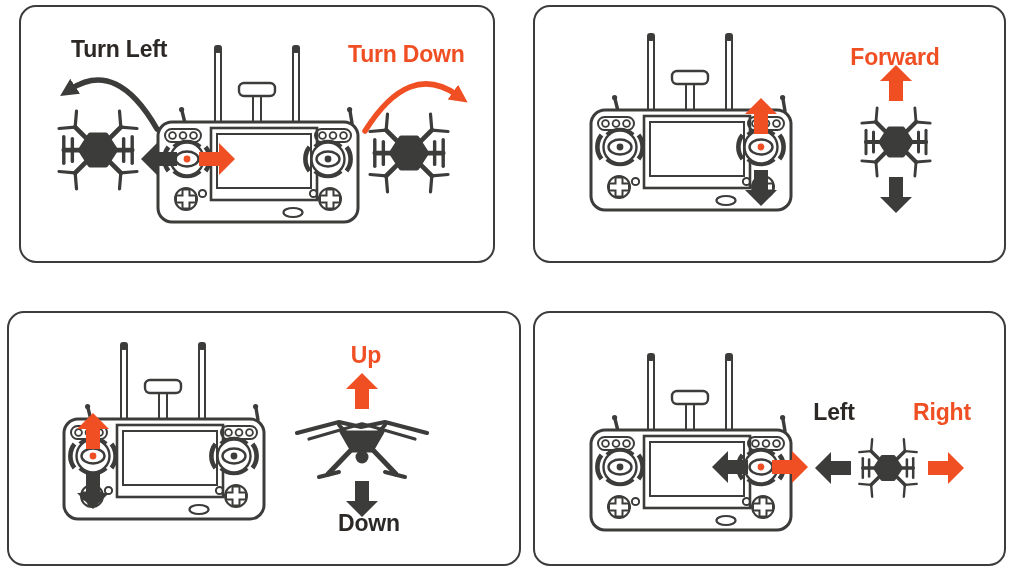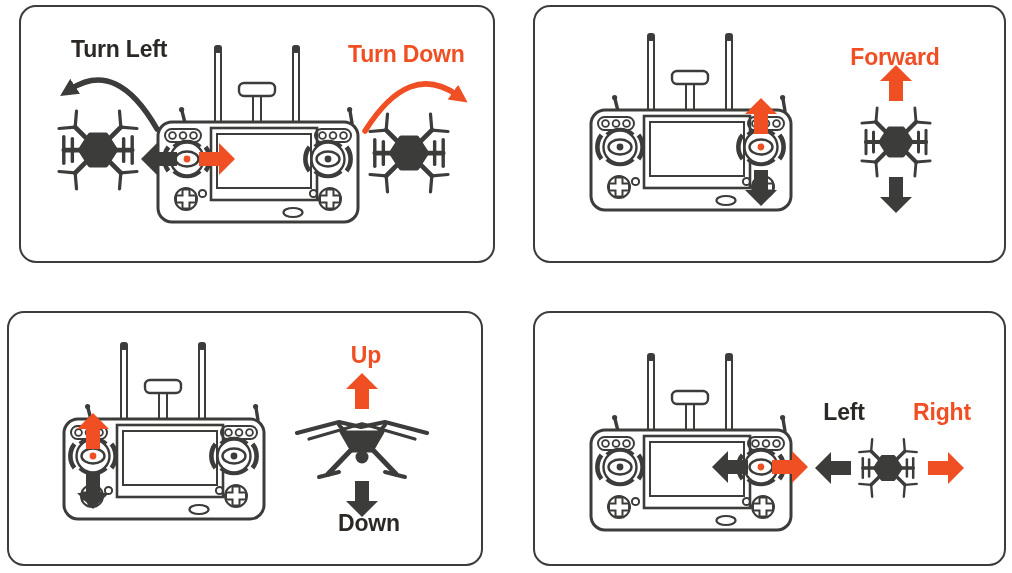--- a/index.html
+++ b/index.html
@@ -1,21 +1,21 @@
 <!DOCTYPE html>
 <html><head>
 <meta charset="utf-8">
 <style>
   html,body{margin:0;padding:0;background:#ffffff;}
   .page{position:relative;width:1012px;height:573px;background:#ffffff;overflow:hidden;
         font-family:"Liberation Sans",sans-serif;}
   .panel{position:absolute;border:2px solid #3c3c3b;border-radius:17px;background:#ffffff;}
   #panel-turn{left:7px;top:5px;width:472px;height:254px;margin-left:12px;}
   #panel-pitch{left:533px;top:5px;width:469px;height:254px;}
-  #panel-throttle{left:7px;top:311px;width:472px;height:251px;}
+  #panel-throttle{left:7px;top:311px;width:472px;height:251px;padding-left:38px;}
   #panel-roll{left:533px;top:311px;width:469px;height:251px;}
   .abs{position:absolute;}
   .lab{position:absolute;font-weight:700;font-size:23px;line-height:1.05;white-space:nowrap;
        letter-spacing:-0.2px;}
   .lab.ink{color:#2b2826;}
   .lab.orange{color:#f04e23;}
   .lab.ctr{transform:translateX(-50%);}
   .fill-ink{fill:#3c3c3b;}
   .fill-orange{fill:#f04e23;}
   svg{display:block;}
@@ -237,21 +237,21 @@
       </svg>
     <svg class="abs" style="left:286px;top:99px;" width="134" height="78">
         <use href="#sym-drone-side"></use>
       </svg>
     <svg class="abs fill-ink" style="left:337px;top:168px;" width="32" height="36">
         <use href="#sym-ar-down"></use>
       </svg>
   </div>
 
   <div class="panel" id="panel-roll">
-    <div class="lab ink ctr" style="left:299px;top:87px;margin-left:10px;">Left</div>
+    <div class="lab ink ctr" style="left:299px;top:87px;">Left</div>
     <div class="lab orange ctr" style="left:407px;top:87px;">Right</div>
 
     <svg class="abs" style="left:51px;top:32px;--dotR:#f04e23;" width="210" height="190">
         <use href="#sym-controller"></use>
       </svg>
 
     <svg class="abs fill-ink" style="left:177px;top:138px;" width="36" height="32">
         <use href="#sym-ar-left"></use>
       </svg>
     <svg class="abs fill-orange" style="left:237px;top:138px;" width="36" height="32">

